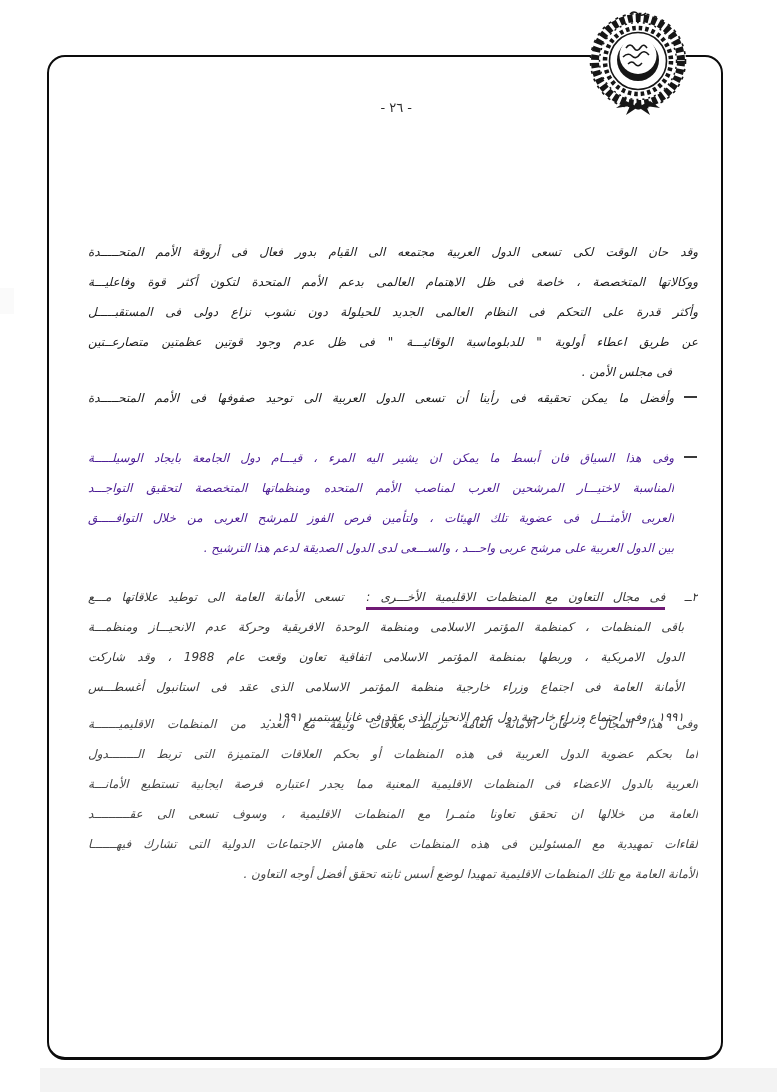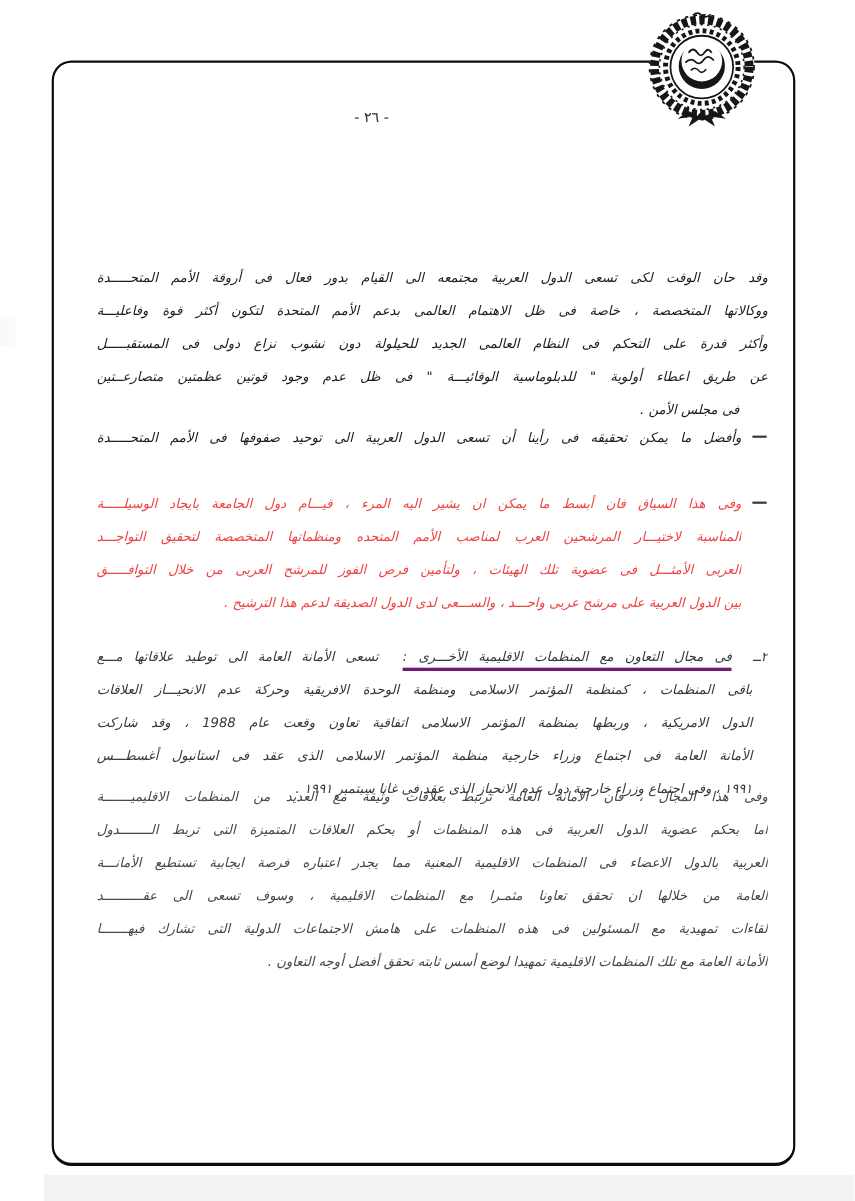--- a/index.html
+++ b/index.html
@@ -12,33 +12,33 @@
   .artifact-bottom{position:absolute;left:40px;top:1068px;width:737px;height:24px;background:#f3f3f3;}
 
   
   .frame{position:absolute;left:47px;top:55px;width:672px;height:1000px;
          border:2px solid #0c0c0c;border-bottom-width:3px;border-radius:18px;z-index:1;}
 
   
   .emblem{position:absolute;left:570px;top:8px;width:136px;height:112px;z-index:2;}
 
   
-  .page-number{position:absolute;left:322px;top:100px;width:90px;text-align:left;
+  .page-number{position:absolute;left:322px;top:100px;width:90px;text-align:right;
                font-size:13px;letter-spacing:2px;color:#2a2a2a;z-index:3;}
 
   
   .para{position:absolute;left:88px;width:610px;direction:rtl;z-index:3;
         font-size:12px;line-height:30px;color:#1c1c1c;font-style:italic;}
   .line{height:30px;white-space:nowrap;text-align:justify;text-align-last:justify;overflow:hidden;}
   .line.last{text-align-last:right;}
 
   .p1{top:237px;}
   .p1 .line.last{padding-right:26px;}
   .p2{top:383px;width:586px;}
-  .p3{top:443px;width:586px;color:#ef4444;}
+  .p3{top:443px;width:586px;color:#4c1d95;}
   .p4{top:582px;color:#383838;}
   .p4 .cont{padding-right:14px;}
   .p5{top:709px;color:#474747;}
 
   .sec-num{margin-left:9px;}
   .sec-heading{border-bottom:3px solid #701a75;padding-bottom:3px;margin-left:12px;}
 
   .dash{position:absolute;width:13px;border-top:2px solid #3a3a3a;z-index:3;}
   .dash-1{left:684px;top:396px;}
   .dash-2{left:684px;top:456px;}
@@ -95,21 +95,21 @@
     <div class="line">العربى الأمثـــل فى عضوية تلك الهيئات ، ولتأمين فرص الفوز للمرشح العربى من خلال التوافـــــق</div>
     <div class="line last">بين الدول العربية على مرشح عربى واحـــد ، والســـعى لدى الدول الصديقة لدعم هذا الترشيح .</div>
   </div>
 
   <div class="para p4">
     <div class="line heading-line">
       <span class="sec-num">٢ــ</span>
       <span class="sec-heading">فى مجال التعاون مع المنظمات الاقليمية الأخـــرى :</span>
       <span class="sec-rest">تسعى الأمانة العامة الى توطيد علاقاتها مـــع</span>
     </div>
-    <div class="line cont">باقى المنظمات ، كمنظمة المؤتمر الاسلامى ومنظمة الوحدة الافريقية وحركة عدم الانحيـــاز العلاقات</div>
+    <div class="line cont">باقى المنظمات ، كمنظمة المؤتمر الاسلامى ومنظمة الوحدة الافريقية وحركة عدم الانحيـــاز ومنظمـــة</div>
     <div class="line cont">الدول الامريكية ، وربطها بمنظمة المؤتمر الاسلامى اتفاقية تعاون وقعت عام 1988 ، وقد شاركت</div>
     <div class="line cont">الأمانة العامة فى اجتماع وزراء خارجية منظمة المؤتمر الاسلامى الذى عقد فى استانبول أغسطـــس</div>
     <div class="line cont last">١٩٩١ ، وفى اجتماع وزراء خارجية دول عدم الانحياز الذى عقد فى غانا سبتمبر ١٩٩١ .</div>
   </div>
 
   <div class="para p5">
     <div class="line">وفى هذا المجال ، فان الامانة العامة ترتبط بعلاقات وثيقة مع العديد من المنظمات الاقليميـــــــة</div>
     <div class="line">اما بحكم عضوية الدول العربية فى هذه المنظمات أو بحكم العلاقات المتميزة التى تربط الــــــــدول</div>
     <div class="line">العربية بالدول الاعضاء فى المنظمات الاقليمية المعنية مما يجدر اعتباره فرصة ايجابية تستطيع الأمانـــة</div>
     <div class="line">العامة من خلالها ان تحقق تعاونا مثمـرا مع المنظمات الاقليمية ، وسوف تسعى الى عقــــــــــد</div>

